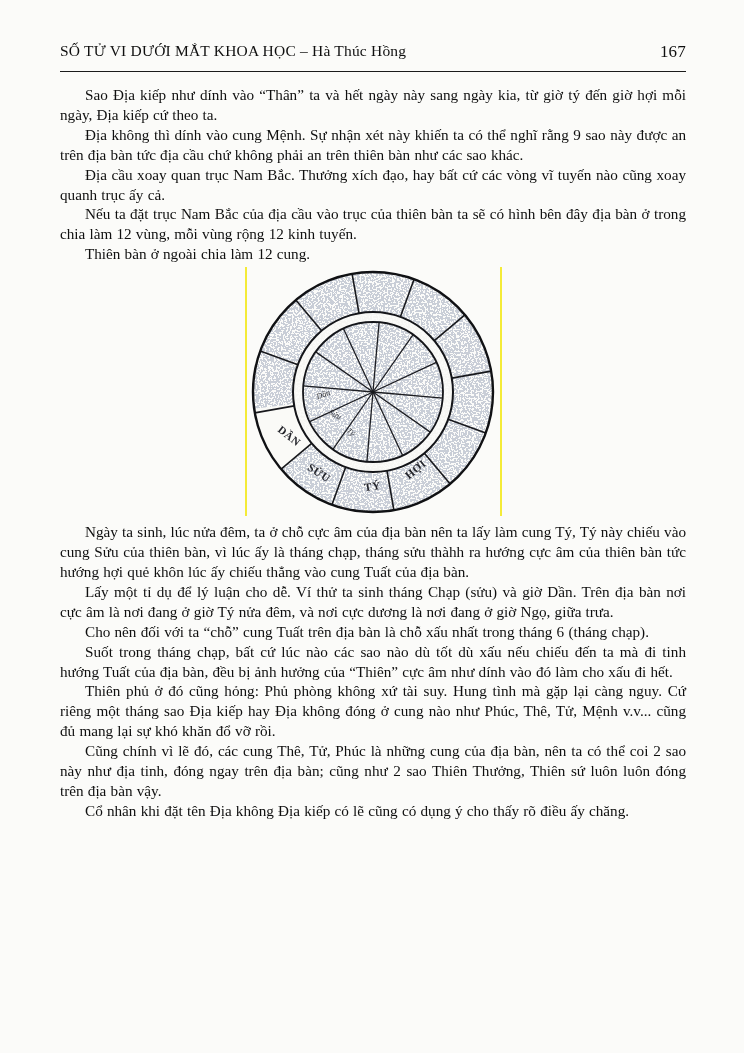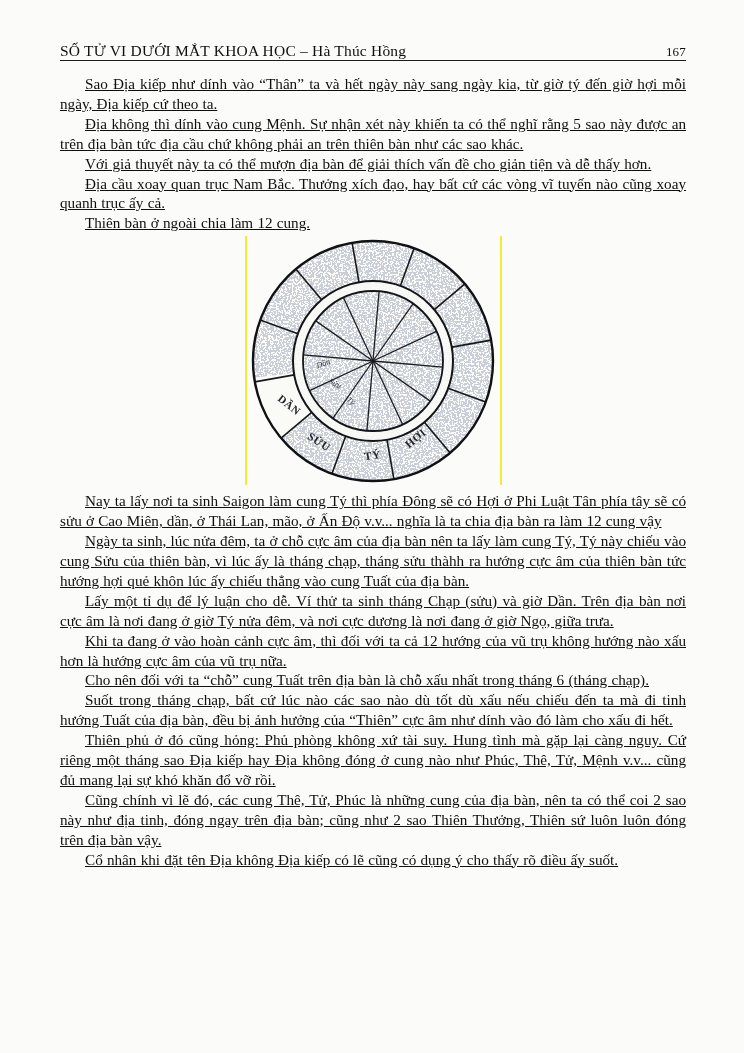--- a/index.html
+++ b/index.html
@@ -5,31 +5,30 @@
   html,body{margin:0;padding:0;}
   body{
     width:744px;height:1053px;
     background:#fbfbf9;
     font-family:"Liberation Serif", serif;
     color:#0f0f0f;
     overflow:hidden;
   }
   .page{box-sizing:border-box;width:744px;height:1053px;padding:42px 58px 0 60px;}
   .header{
-    display:flex;justify-content:space-between;align-items:flex-end;
+    display:flex;justify-content:space-between;align-items:flex-start;
     font-size:15.5px;letter-spacing:.2px;
-    border-bottom:1.7px solid #1b1b1b;
+    padding-bottom:9px;border-bottom:1.7px solid #1b1b1b;
   }
-  .header .pageno{font-size:13px;}
+  .header .pageno{font-size:17px;}
   .body-text{margin-top:13px;}
   .body-text p{
     margin:0;text-align:justify;text-indent:25px;
     font-size:15.2px;line-height:19.9px;
     word-spacing:.4px;
-    text-decoration:underline;
   }
   .figure-wrap{
     position:relative;width:252px;height:246px;
     margin:5px auto 7px auto;
   }
   .hl{
     position:absolute;top:-2px;width:2.4px;height:249px;
     background:#f4eb38;
   }
   .hl-left{left:-2px;}
@@ -43,23 +42,23 @@
 
 <div class="page">
 
   <div class="header">
     <span>SỐ TỬ VI DƯỚI MẮT KHOA HỌC – Hà Thúc Hồng</span>
     <span class="pageno">167</span>
   </div>
 
   <div class="body-text">
     <p>Sao Địa kiếp như dính vào “Thân” ta và hết ngày này sang ngày kia, từ giờ tý đến giờ hợi mỗi ngày, Địa kiếp cứ theo ta.</p>
-    <p>Địa không thì dính vào cung Mệnh. Sự nhận xét này khiến ta có thể nghĩ rằng 5 sao này được an trên địa bàn tức địa cầu chứ không phải an trên thiên bàn như các sao khác.</p>
-    <p>Với giả thuyết này ta có thể mượn địa bàn để giải thích vấn đề cho giản tiện và dễ thấy hơn.</p>
+    <p>Địa không thì dính vào cung Mệnh. Sự nhận xét này khiến ta có thể nghĩ rằng 9 sao này được an trên địa bàn tức địa cầu chứ không phải an trên thiên bàn như các sao khác.</p>
     <p>Địa cầu xoay quan trục Nam Bắc. Thưởng xích đạo, hay bất cứ các vòng vĩ tuyến nào cũng xoay quanh trục ấy cả.</p>
+    <p>Nếu ta đặt trục Nam Bắc của địa cầu vào trục của thiên bàn ta sẽ có hình bên đây địa bàn ở trong chia làm 12 vùng, mỗi vùng rộng 12 kinh tuyến.</p>
     <p>Thiên bàn ở ngoài chia làm 12 cung.</p>
   </div>
 
   <div class="figure-wrap">
     <div class="hl hl-left"></div>
     <div class="hl hl-right"></div>
 
     <svg width="252" height="246" viewBox="0 0 252 246">
       <defs>
         <filter id="grain" x="-5%" y="-5%" width="110%" height="110%">
@@ -126,24 +125,22 @@
       <text class="olabel" x="126" y="221" transform="rotate(-8 126 221)" text-anchor="middle">TÝ</text>
       <text class="olabel" x="171" y="203" transform="rotate(-40 171 203)" text-anchor="middle">HỢI</text>
 
       <text class="ilabel" x="77" y="128" transform="rotate(-18 77 128)" text-anchor="middle">Dần</text>
       <text class="ilabel" x="87" y="148" transform="rotate(28 87 148)" text-anchor="middle">Sửu</text>
       <text class="ilabel" x="102" y="165" transform="rotate(46 102 165)" text-anchor="middle">Tý</text>
     </svg>
   </div>
 
   <div class="body-text" style="margin-top:0;">
-    <p>Nay ta lấy nơi ta sinh Saigon làm cung Tý thì phía Đông sẽ có Hợi ở Phi Luật Tân phía tây sẽ có sửu ở Cao Miên, dần, ở Thái Lan, mão, ở Ấn Độ v.v... nghĩa là ta chia địa bàn ra làm 12 cung vậy</p>
     <p>Ngày ta sinh, lúc nửa đêm, ta ở chỗ cực âm của địa bàn nên ta lấy làm cung Tý, Tý này chiếu vào cung Sửu của thiên bàn, vì lúc ấy là tháng chạp, tháng sửu thàhh ra hướng cực âm của thiên bàn tức hướng hợi quẻ khôn lúc ấy chiếu thẳng vào cung Tuất của địa bàn.</p>
     <p>Lấy một tỉ dụ để lý luận cho dễ. Ví thử ta sinh tháng Chạp (sửu) và giờ Dần. Trên địa bàn nơi cực âm là nơi đang ở giờ Tý nửa đêm, và nơi cực dương là nơi đang ở giờ Ngọ, giữa trưa.</p>
-    <p>Khi ta đang ở vào hoàn cảnh cực âm, thì đối với ta cả 12 hướng của vũ trụ không hướng nào xấu hơn là hướng cực âm của vũ trụ nữa.</p>
     <p>Cho nên đối với ta “chỗ” cung Tuất trên địa bàn là chỗ xấu nhất trong tháng 6 (tháng chạp).</p>
     <p>Suốt trong tháng chạp, bất cứ lúc nào các sao nào dù tốt dù xấu nếu chiếu đến ta mà đi tinh hướng Tuất của địa bàn, đều bị ảnh hưởng của “Thiên” cực âm như dính vào đó làm cho xấu đi hết.</p>
     <p>Thiên phủ ở đó cũng hỏng: Phủ phòng không xứ tài suy. Hung tình mà gặp lại càng nguy. Cứ riêng một tháng sao Địa kiếp hay Địa không đóng ở cung nào như Phúc, Thê, Tử, Mệnh v.v... cũng đủ mang lại sự khó khăn đổ vỡ rồi.</p>
     <p>Cũng chính vì lẽ đó, các cung Thê, Tử, Phúc là những cung của địa bàn, nên ta có thể coi 2 sao này như địa tinh, đóng ngay trên địa bàn; cũng như 2 sao Thiên Thưởng, Thiên sứ luôn luôn đóng trên địa bàn vậy.</p>
-    <p>Cổ nhân khi đặt tên Địa không Địa kiếp có lẽ cũng có dụng ý cho thấy rõ điều ấy suốt.</p>
+    <p>Cổ nhân khi đặt tên Địa không Địa kiếp có lẽ cũng có dụng ý cho thấy rõ điều ấy chăng.</p>
   </div>
 
 </div>
 
 </body></html>

